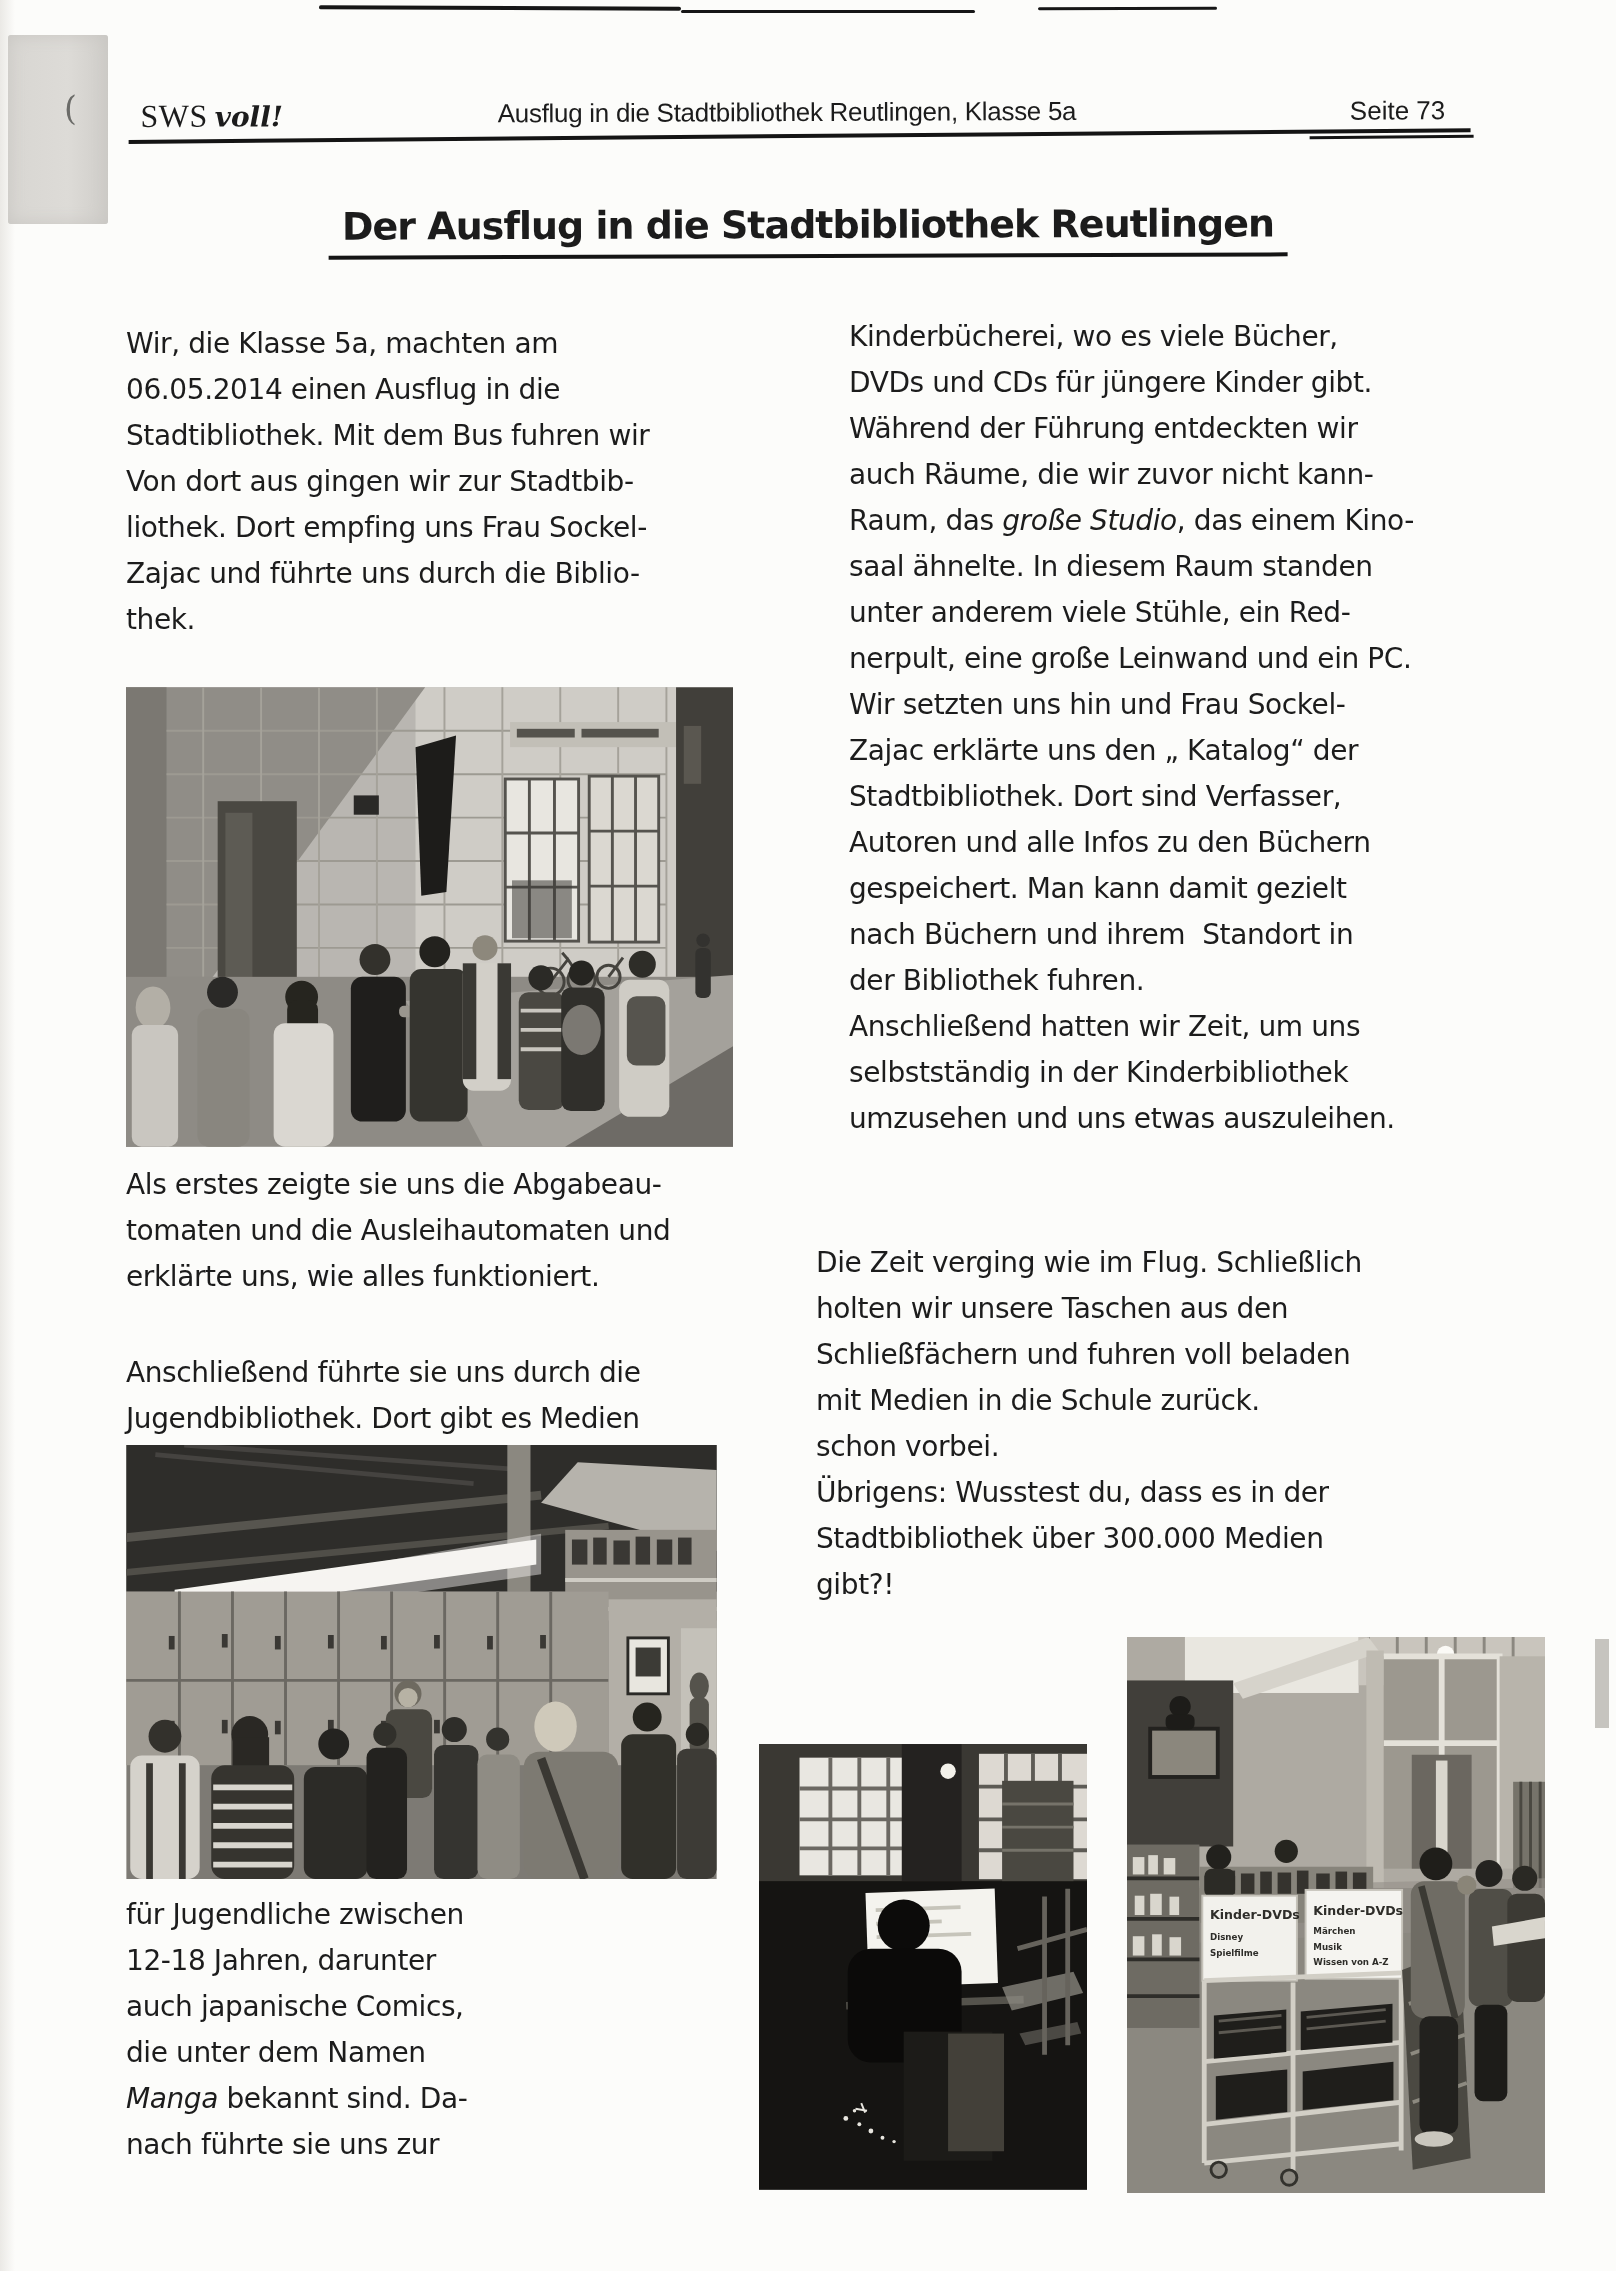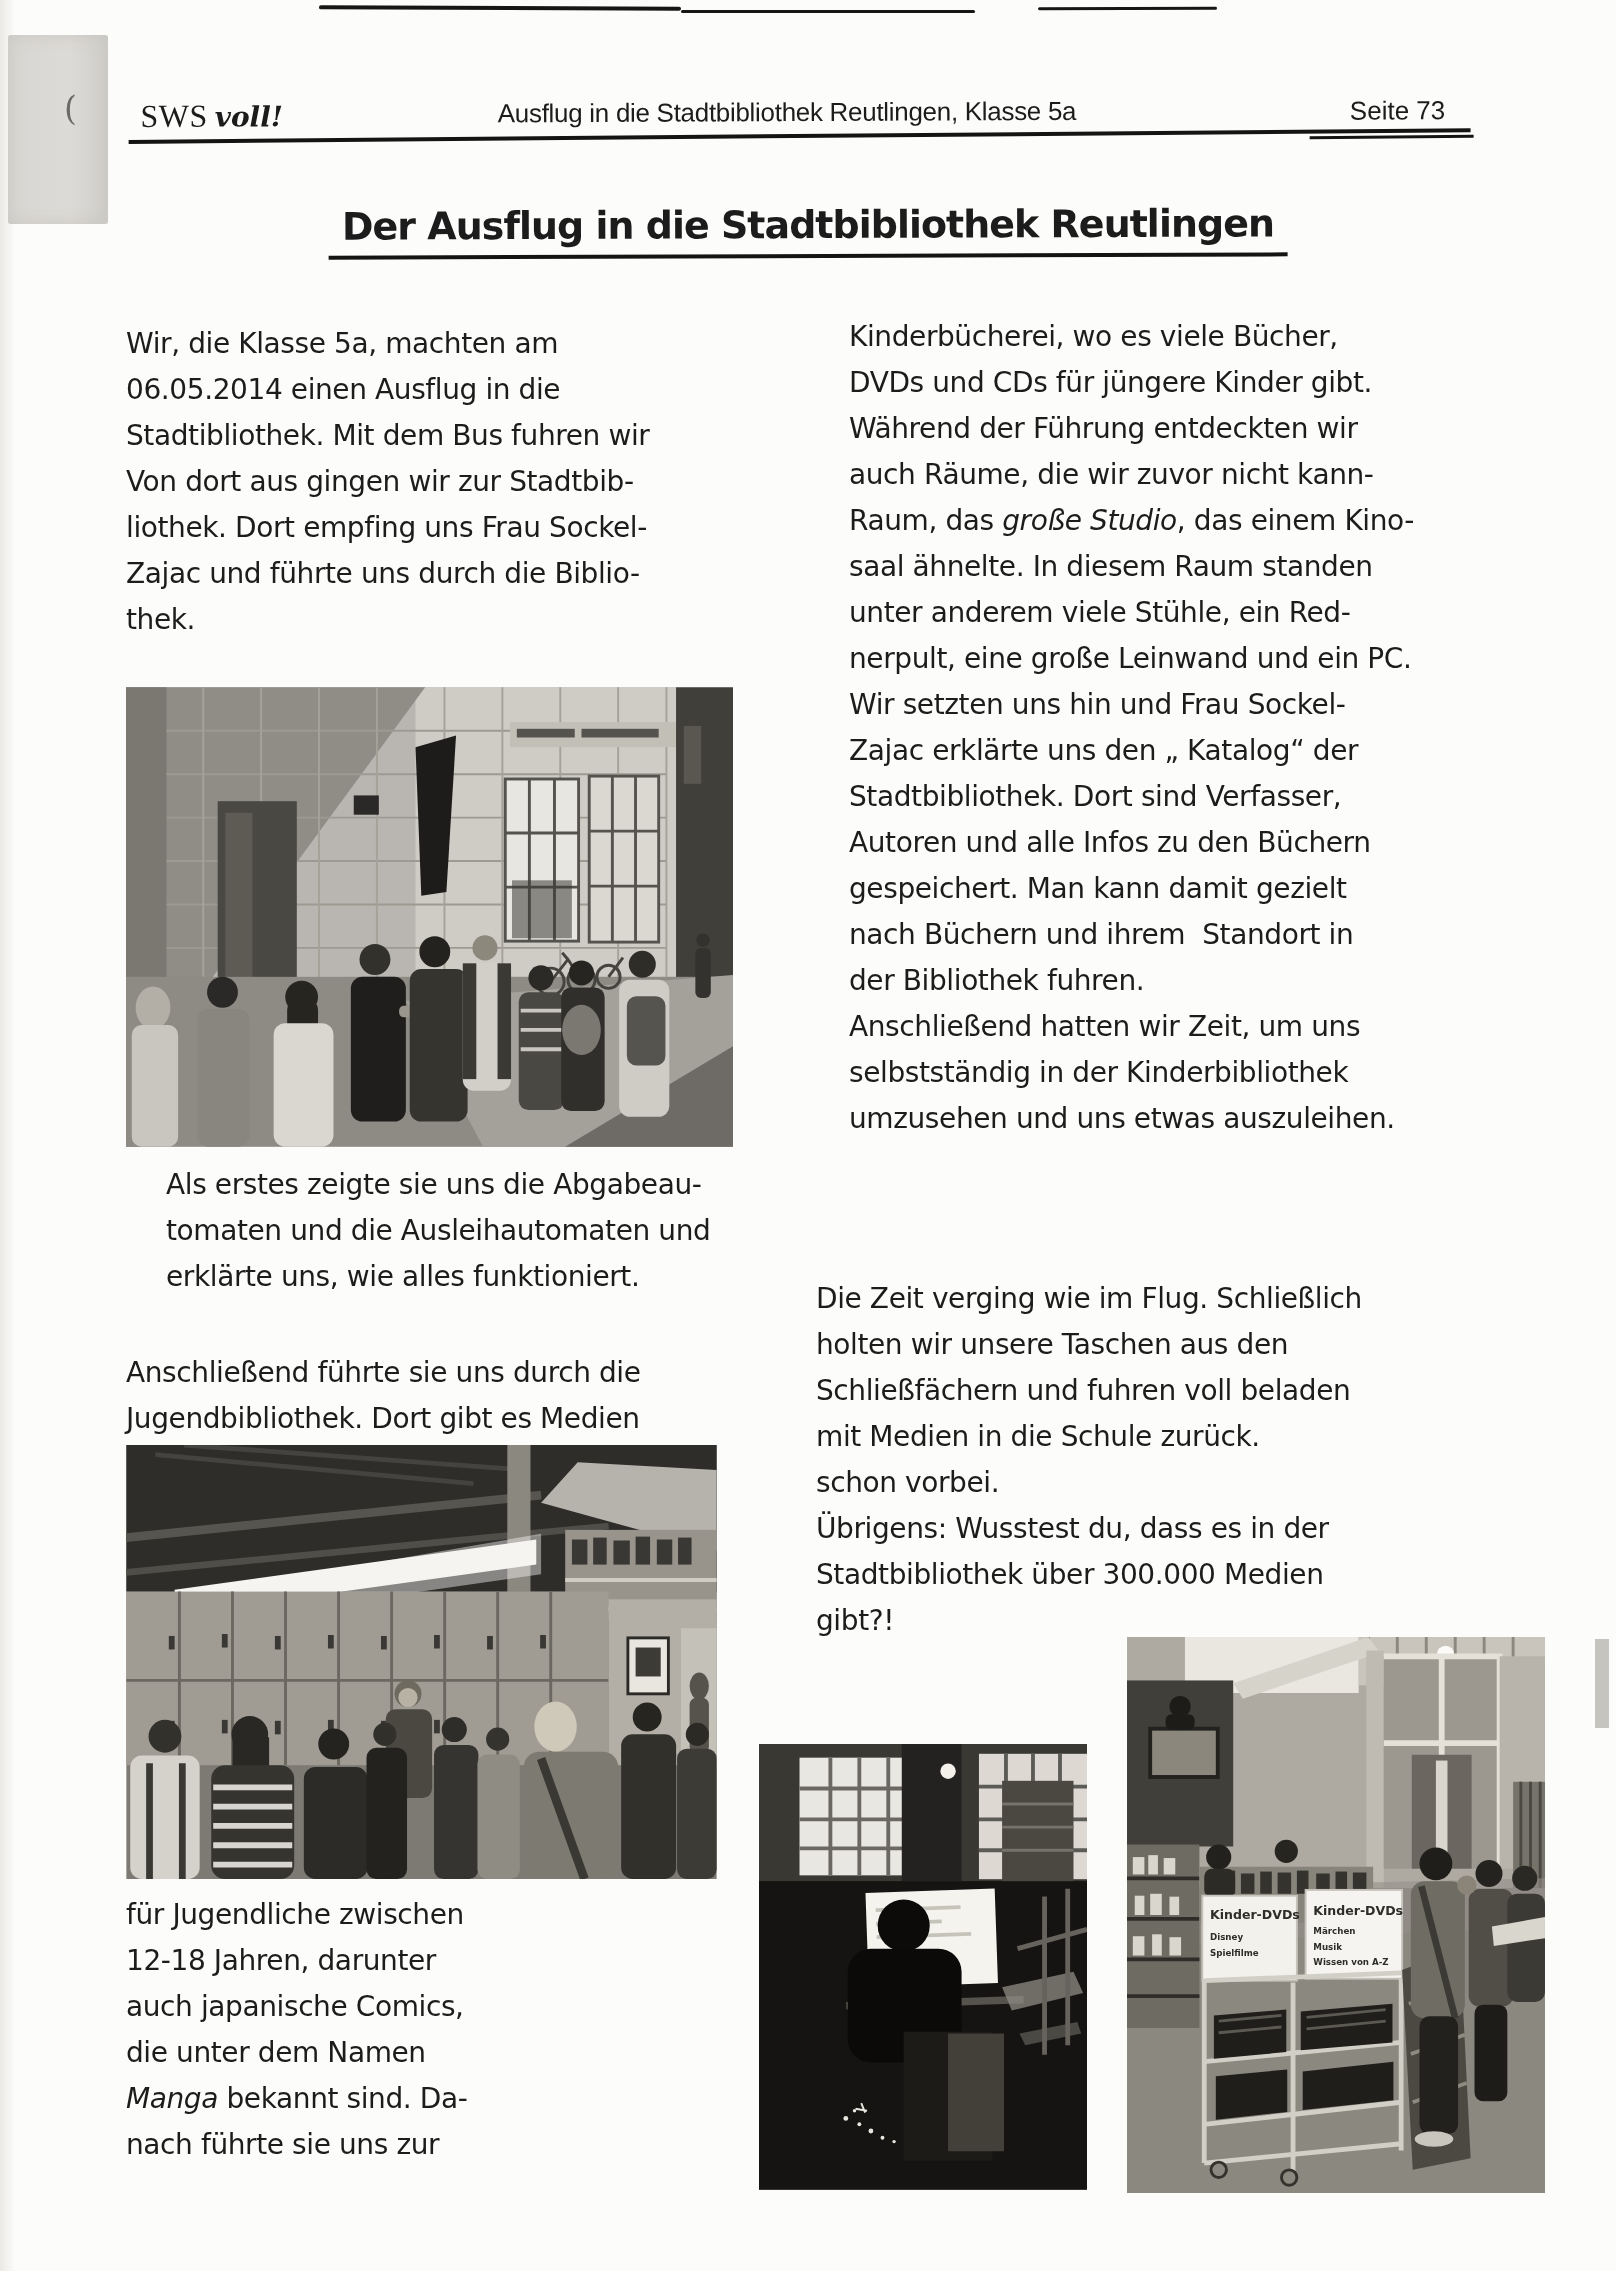--- a/index.html
+++ b/index.html
@@ -32,25 +32,25 @@
   
   .article-title{
     position:absolute;left:50%;top:203px;transform:translateX(-50%) rotate(-0.2deg);
     font-size:38px;font-weight:bold;letter-spacing:-1px;white-space:nowrap;
     border-bottom:4.8px solid #141414;padding:0 13.5px 6.8px 13.5px;
   }
   
   .tb{position:absolute;font-size:28px;letter-spacing:-0.4px;}
   .tb .tl{line-height:46px;white-space:pre;}
   #lp1{left:126px;top:321px;width:628px;}
-  #lp2{left:126px;top:1162px;width:628px;margin-left:40px;}
+  #lp2{left:126px;top:1162px;width:628px;}
   #lp3{left:126px;top:1350px;width:628px;}
   #lp4{left:126px;top:1892px;width:463px;}
   #rp1{left:816px;top:314px;width:618px;margin-left:33px;}
-  #rp2{left:816px;top:1240px;width:618px;margin-top:36px;}
+  #rp2{left:816px;top:1240px;width:618px;}
   
   .photo{position:absolute;line-height:0;}
   #photo-entrance{left:126px;top:687px;}
   #photo-lockers{left:126px;top:1445px;}
   #photo-computer{left:759px;top:1744px;}
   #photo-dvd{left:1127px;top:1637px;}
   svg{display:block;}
 </style>
 </head>
 <body>

